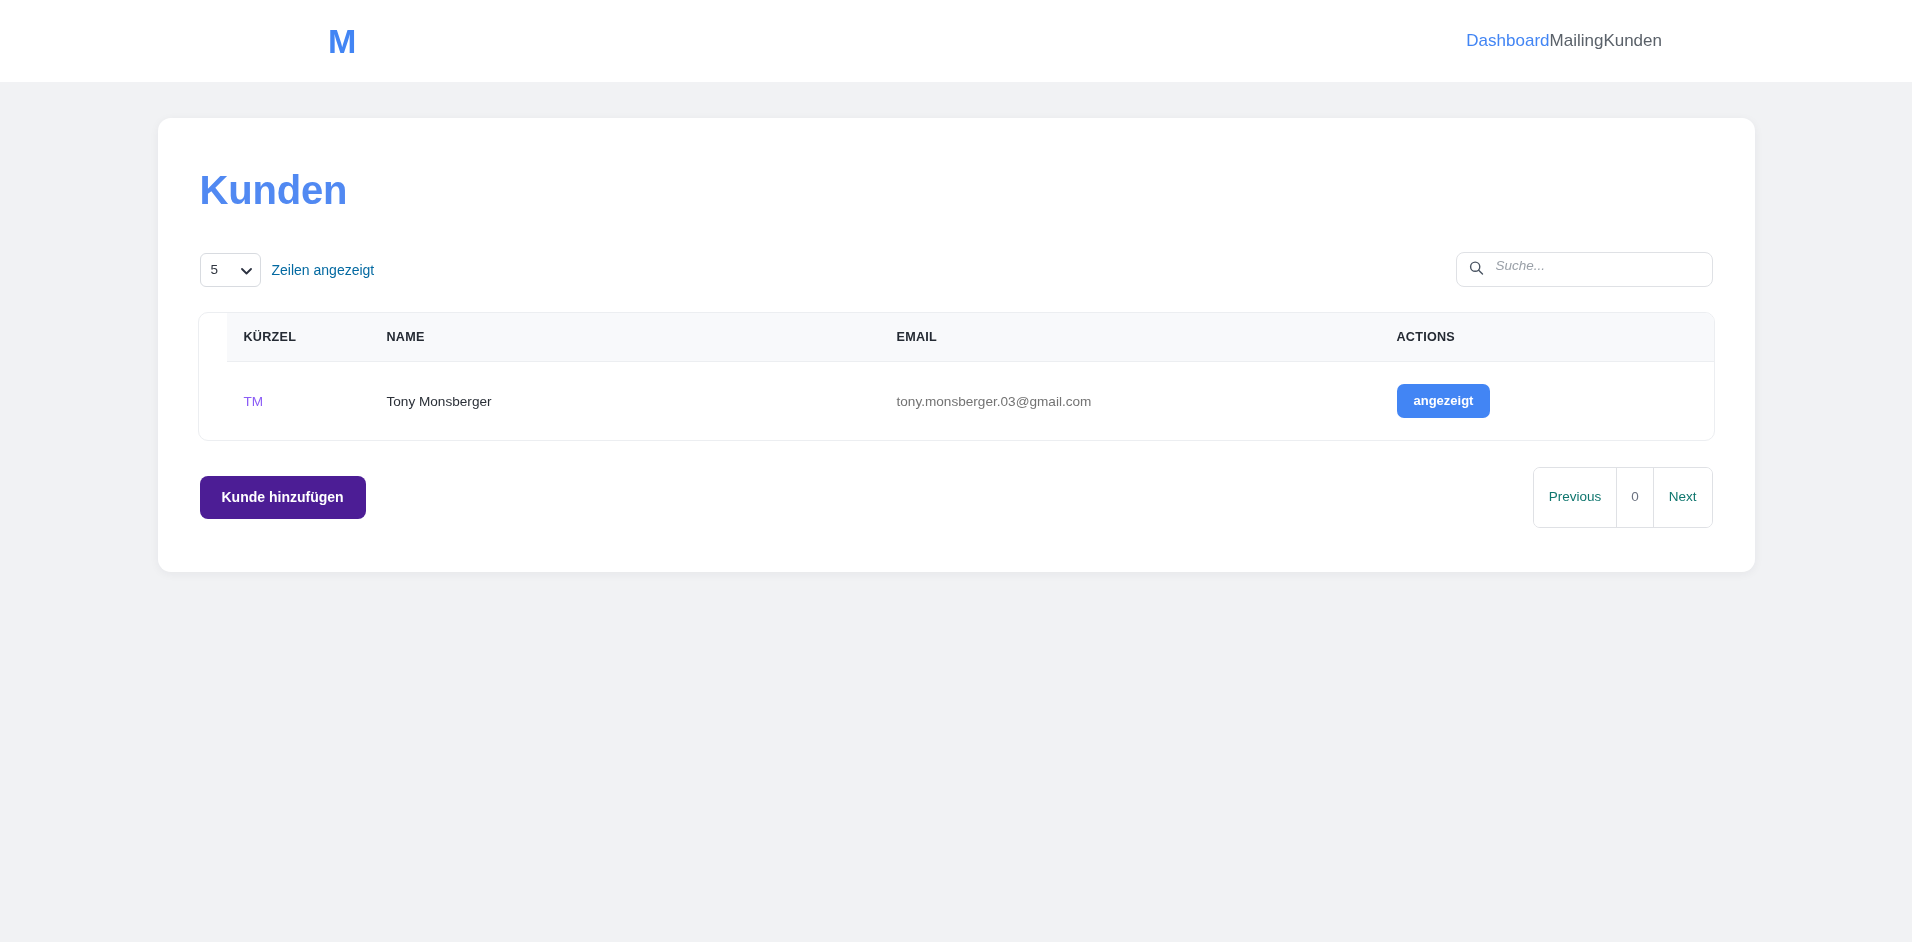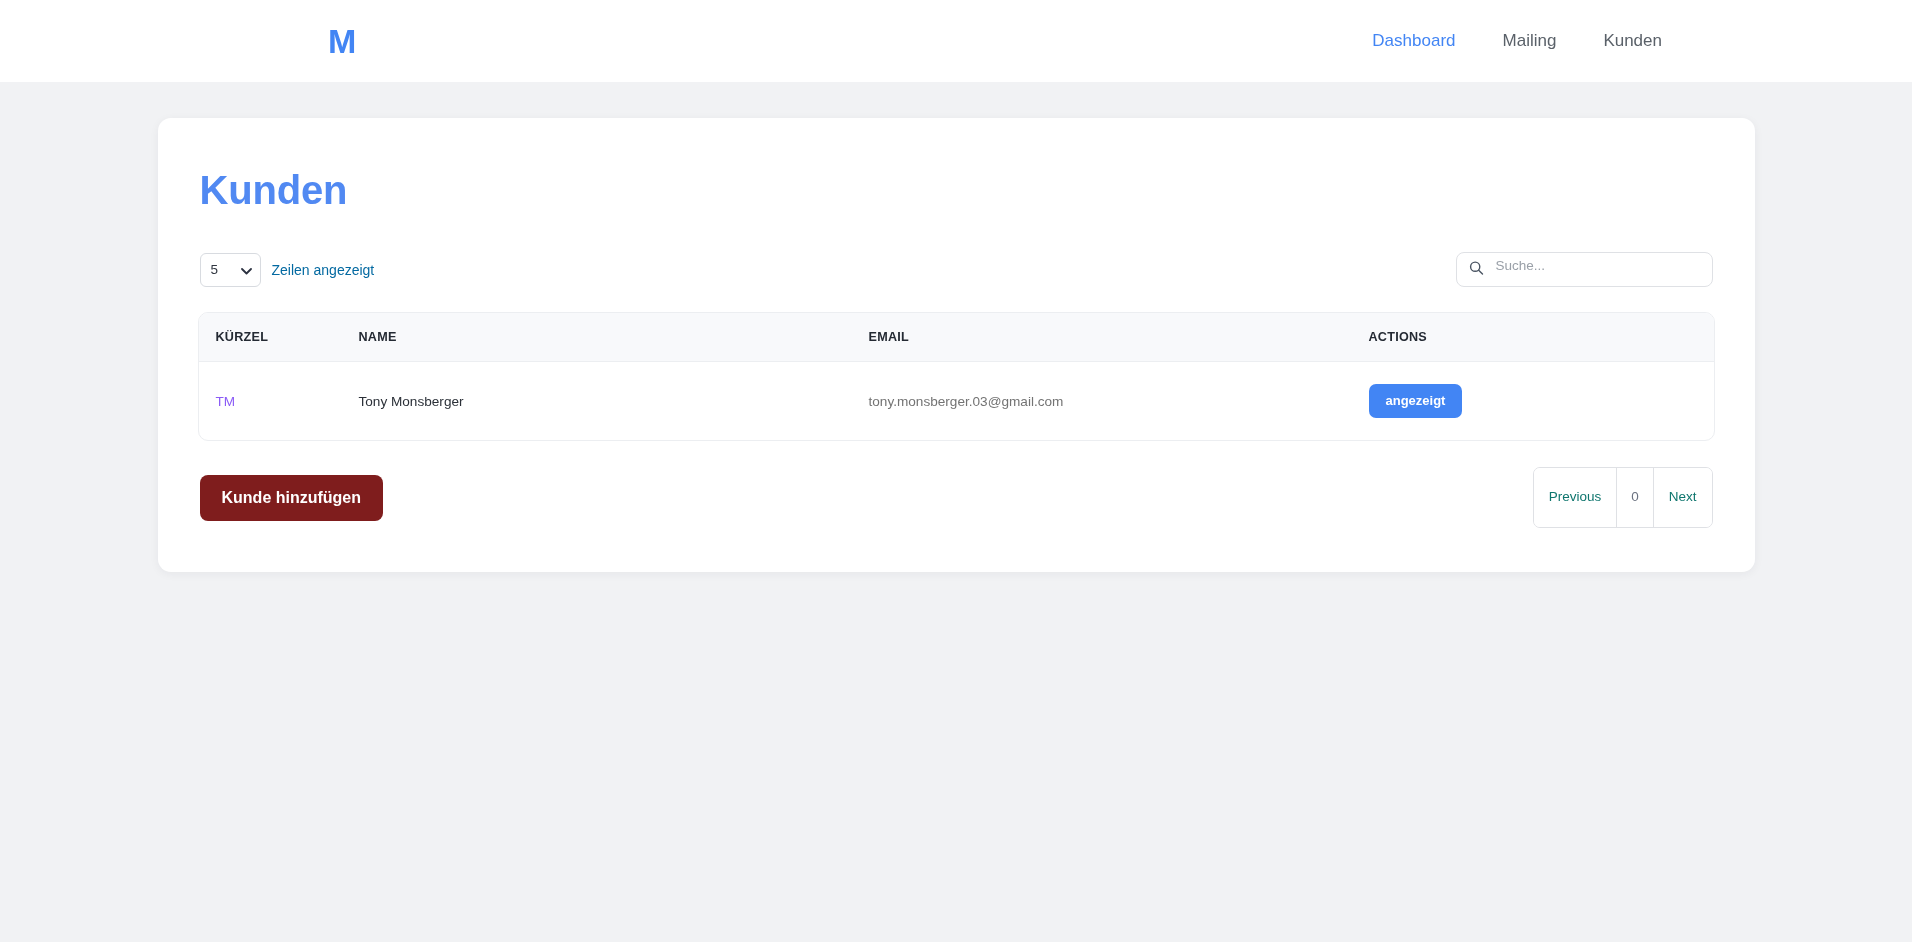--- a/index.html
+++ b/index.html
@@ -30,21 +30,20 @@
     letter-spacing: 0.5px;
     line-height: 1;
   }
   .nav-links {
     position: absolute;
     right: 250px;
     top: 50%;
     transform: translateY(-50%);
     display: flex;
     align-items: flex-end;
-    gap: 47px;
   }
   .nav-link {
     font-size: 17px;
     color: #5a6169;
     text-decoration: none;
     white-space: nowrap;
   }
   .nav-link.active { color: #4285f4; }
 
   
@@ -132,34 +131,36 @@
     width: 100%;
     height: 35px;
     padding: 0 12px 8px 39px;
     font-size: 13.5px;
     font-family: "Liberation Sans", sans-serif;
     color: #c2410c;
     background: #ffffff;
     border: 1px solid #dfe1e5;
     border-radius: 8px;
     outline: none;
+    font-style: italic;
   }
   .search-input::placeholder { color: #9aa0a8; }
 
   
   .table-wrap {
     margin-top: 25px;
     border: 1px solid #eceef1;
     border-radius: 10px;
     overflow: hidden;
   }
   table {
     width: 100%;
     border-collapse: collapse;
     table-layout: fixed;
+    margin-left: 28px;
   }
   thead tr { background: #f8f9fb; }
   th {
     text-align: left;
     font-size: 12.6px;
     font-weight: 700;
     color: #242a33;
     letter-spacing: 0.25px;
     padding: 17px 0 17px 0;
     border-bottom: 1px solid #eceef1;
@@ -195,23 +196,23 @@
 
   
   .footer-row {
     display: flex;
     align-items: center;
     justify-content: space-between;
     margin-top: 26px;
     padding: 0 2px;
   }
   .btn-add {
-    background: #7f1d1d;
+    background: #4c1d95;
     color: #ffffff;
-    font-size: 16px;
+    font-size: 14px;
     font-weight: 700;
     font-family: "Liberation Sans", sans-serif;
     border: none;
     border-radius: 8px;
     padding: 14px 22px;
     cursor: pointer;
     line-height: 1.1;
   }
   .pagination {
     display: flex;

